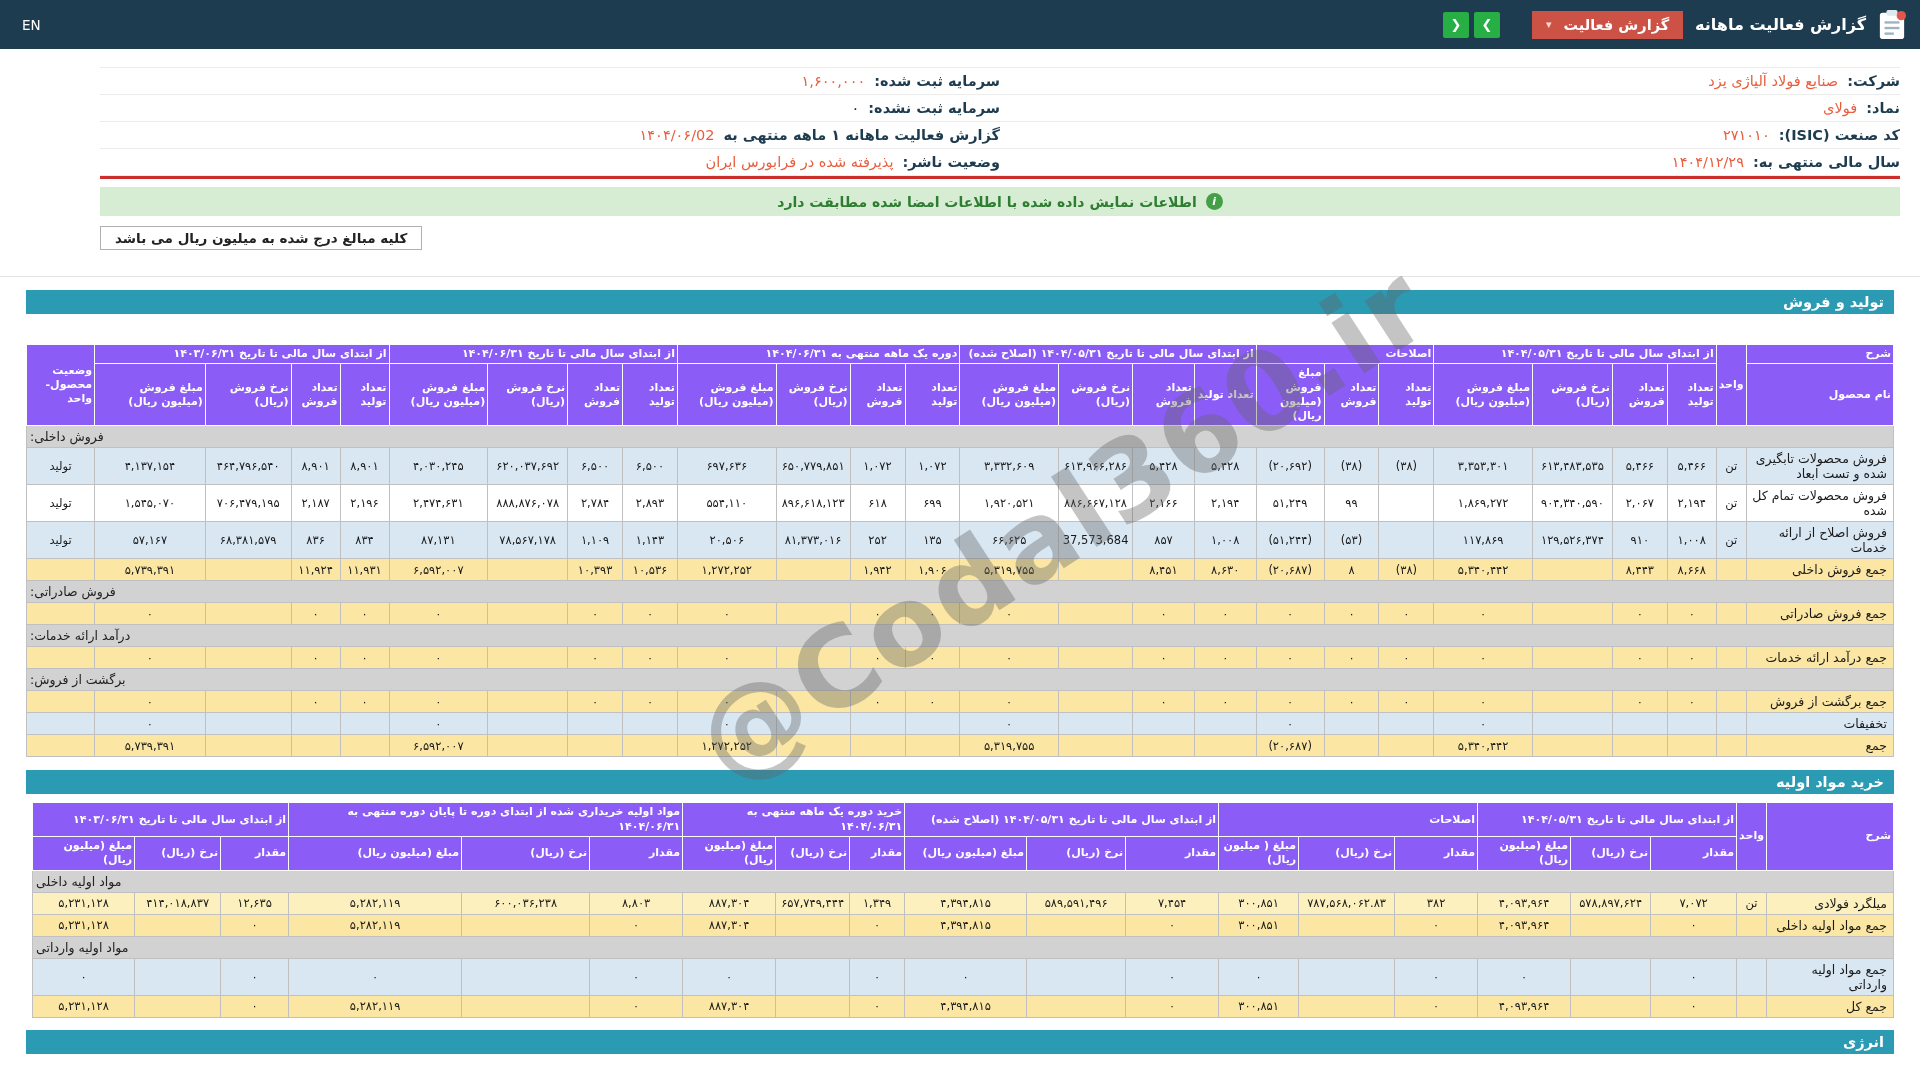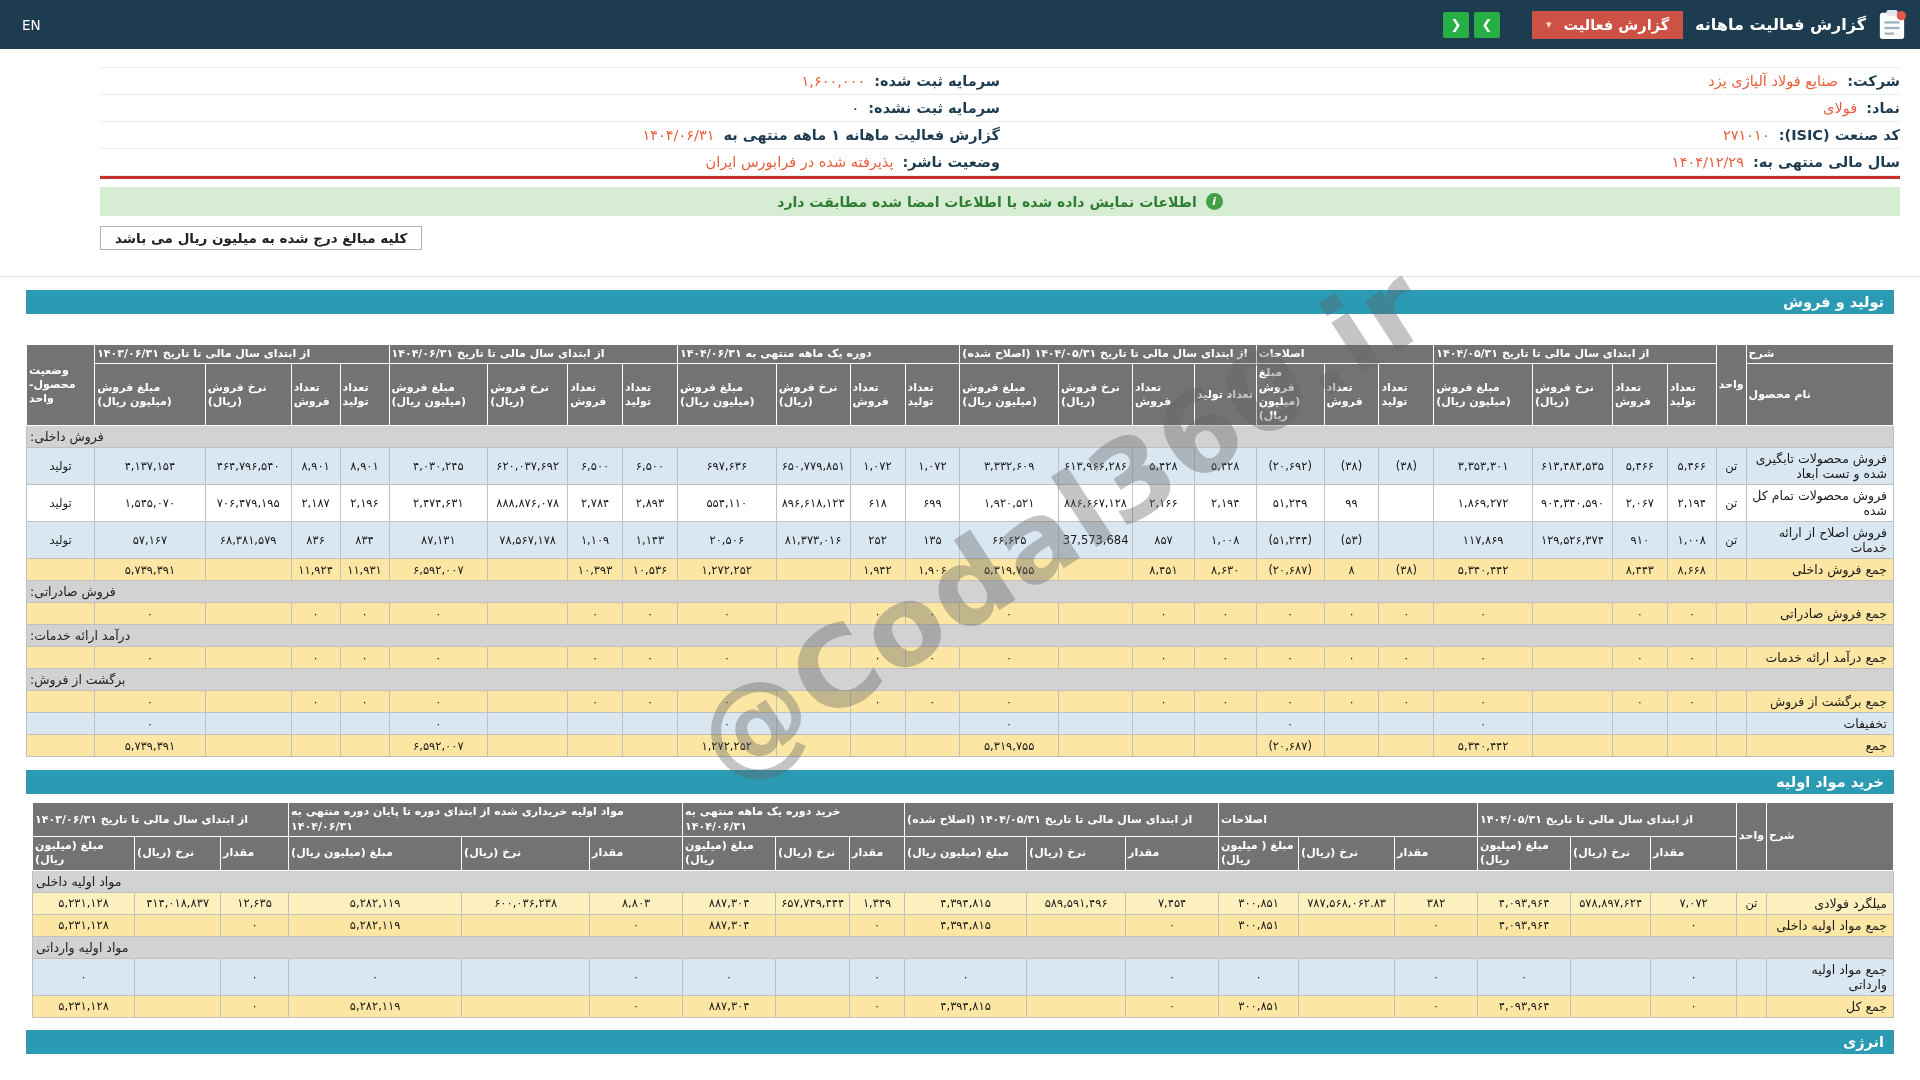--- a/index.html
+++ b/index.html
@@ -39,22 +39,22 @@
 
   
   .content{padding:0 26px}
   .section-bar{margin-top:13px;background:#2b9ab3;color:#fff;font-size:14.5px;font-weight:700;padding:4px 10px}
   .section-bar.tight{margin-top:12px}
   .amount-note{background:#fff;border:1px solid #d8d8d8;font-weight:700;font-size:14px;padding:6px 10px;color:#1a1a1a}
   .table-host{margin-top:30px}
   .table-host.tight{margin-top:8px}
 
   table.rpt{border-collapse:collapse;table-layout:fixed}
-  table.rpt th{background:#737373;color:#fff;border:1px solid #fdfdfd;font-size:11px;font-weight:700;
-               padding:2px;text-align:left;vertical-align:middle;line-height:1.3;word-wrap:break-word}
+  table.rpt th{background:#8b5cf6;color:#fff;border:1px solid #fdfdfd;font-size:11px;font-weight:700;
+               padding:2px;text-align:right;vertical-align:middle;line-height:1.3;word-wrap:break-word}
   table.rpt td{border:1px solid #c0c0c0;font-size:12px;padding:3px 3px;text-align:center;vertical-align:middle;color:#1a1a1a;
                overflow:hidden}
   table.rpt td.name{text-align:right;font-size:12.5px;padding-right:6px}
   table.rpt td.num{direction:ltr;font-size:11.5px;white-space:nowrap}
   tr.r-blue td{background:#d9e7f3}
   tr.r-white td{background:#fff}
   tr.r-yellow td{background:#fbe7a3}
   tr.r-cream td{background:#fdf0bf}
   tr.r-section td{background:#d2d2d2;font-weight:400;text-align:left;color:#222;padding-right:8px;font-size:12.5px}
   td.neg{color:#d40000}
@@ -113,21 +113,21 @@
       <div class="info-row">
         <span class="lbl">سرمایه ثبت شده:</span>
         <span class="val accent">۱,۶۰۰,۰۰۰</span>
       </div>
       <div class="info-row">
         <span class="lbl">سرمایه ثبت نشده:</span>
         <span class="val">۰</span>
       </div>
       <div class="info-row">
         <span class="lbl">گزارش فعالیت ماهانه ۱ ماهه منتهی به</span>
-        <span class="val accent">۱۴۰۴/۰۶/۳۱</span>
+        <span class="val accent">۱۴۰۴/۰۶/02</span>
       </div>
       <div class="info-row">
         <span class="lbl">وضعیت ناشر:</span>
         <span class="val accent">پذیرفته شده در فرابورس ایران</span>
       </div>
     </div>
   </div>
   <div class="redline"></div>
 </section>
 

